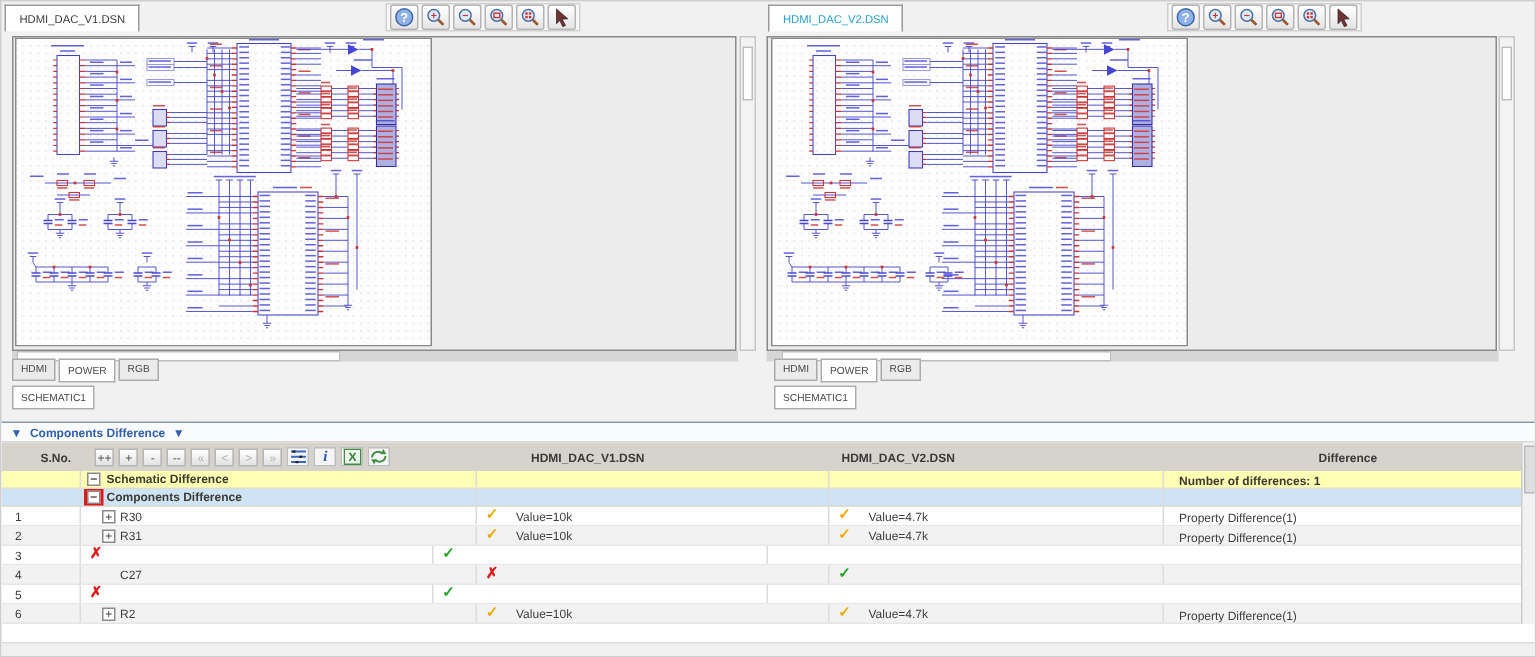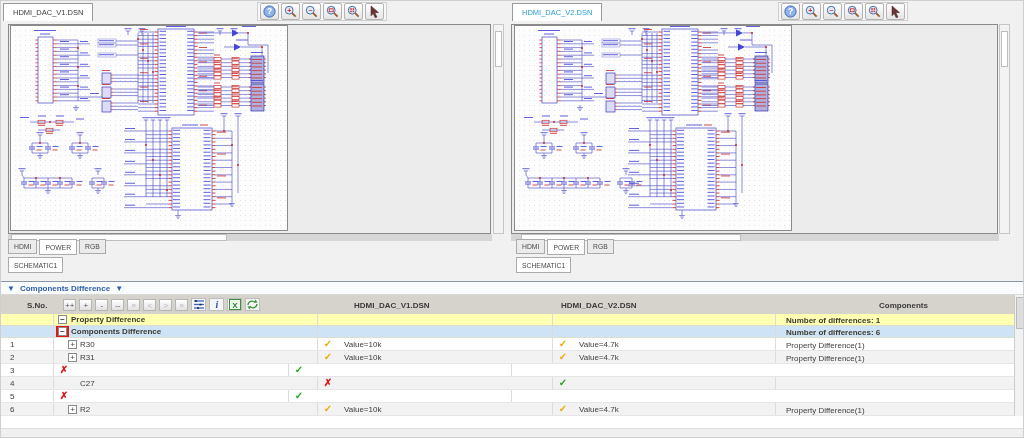--- a/index.html
+++ b/index.html
@@ -1636,21 +1636,21 @@
   <div id="diff">
     <div id="diff-header">
       <span>▼</span>
       <span>Components Difference</span>
       <span>▼</span>
     </div>
     <div id="thead">
       <span class="th" style="left:26px;">S.No.</span>
       <span class="th" style="left:353px;">HDMI_DAC_V1.DSN</span>
       <span class="th" style="left:560px;">HDMI_DAC_V2.DSN</span>
-      <span class="th" style="left:878px;">Components</span>
+      <span class="th" style="left:878px;">Difference</span>
       <div id="nav-strip">
           <span class="nav-btn">++</span>
           <span class="nav-btn">+</span>
           <span class="nav-btn">-</span>
           <span class="nav-btn">--</span>
           <span class="nav-btn disabled">«</span>
           <span class="nav-btn disabled">&lt;</span>
           <span class="nav-btn disabled">&gt;</span>
           <span class="nav-btn disabled">»</span>
           <span class="ticon">
@@ -1684,39 +1684,36 @@
               <path d="M3.4,10.6 L1.4,7.2 L5.1,7.4 Z" fill="#3f8f3f"></path>
             </svg>
           </span>
         </div>
     </div>
     <div id="diff-rows">
         <div class="row grow" style="background: rgb(255, 255, 180);">
           <div class="cell c-sno"></div>
           <div class="cell c-name">
             <span class="box">−</span>
-            <span>Property Difference</span>
+            <span>Schematic Difference</span>
           </div>
           <div class="cell c-v1"></div>
           <div class="cell c-v2"></div>
           <div class="cell c-info">
             <span>Number of differences: 1</span>
           </div>
         </div>
         <div class="row grow" style="background: rgb(207, 227, 246);">
           <div class="cell c-sno"></div>
           <div class="cell c-name">
             <span class="box box-hl">−</span>
             <span>Components Difference</span>
           </div>
           <div class="cell c-v1"></div>
           <div class="cell c-v2"></div>
-          <div class="cell c-info">
-            <span>Number of differences: 6</span>
-          </div>
         </div>
         <div class="row">
           <div class="cell c-sno">
             <span>1</span>
           </div>
           <div class="cell c-name">
             <span class="box">+</span>
             <span>R30</span>
           </div>
           <div class="cell c-v1">

